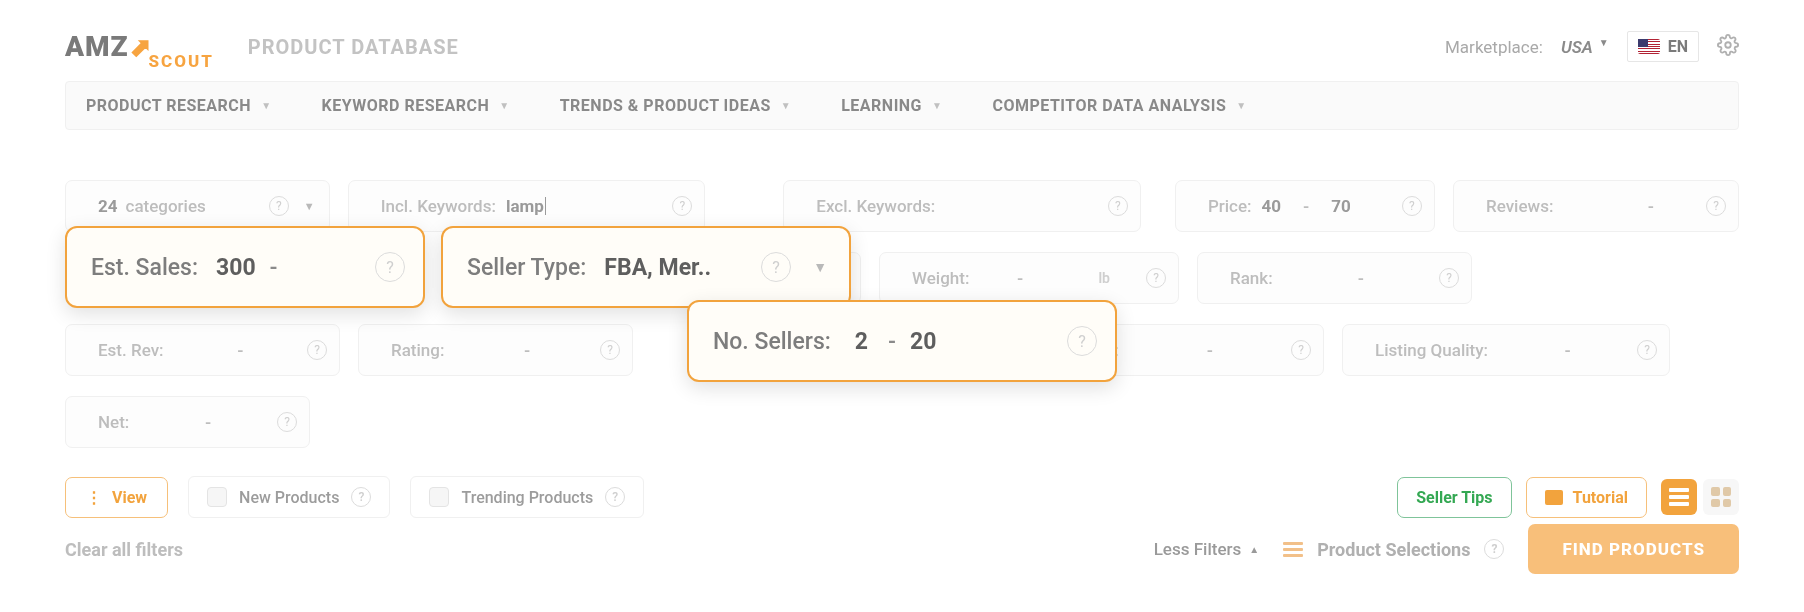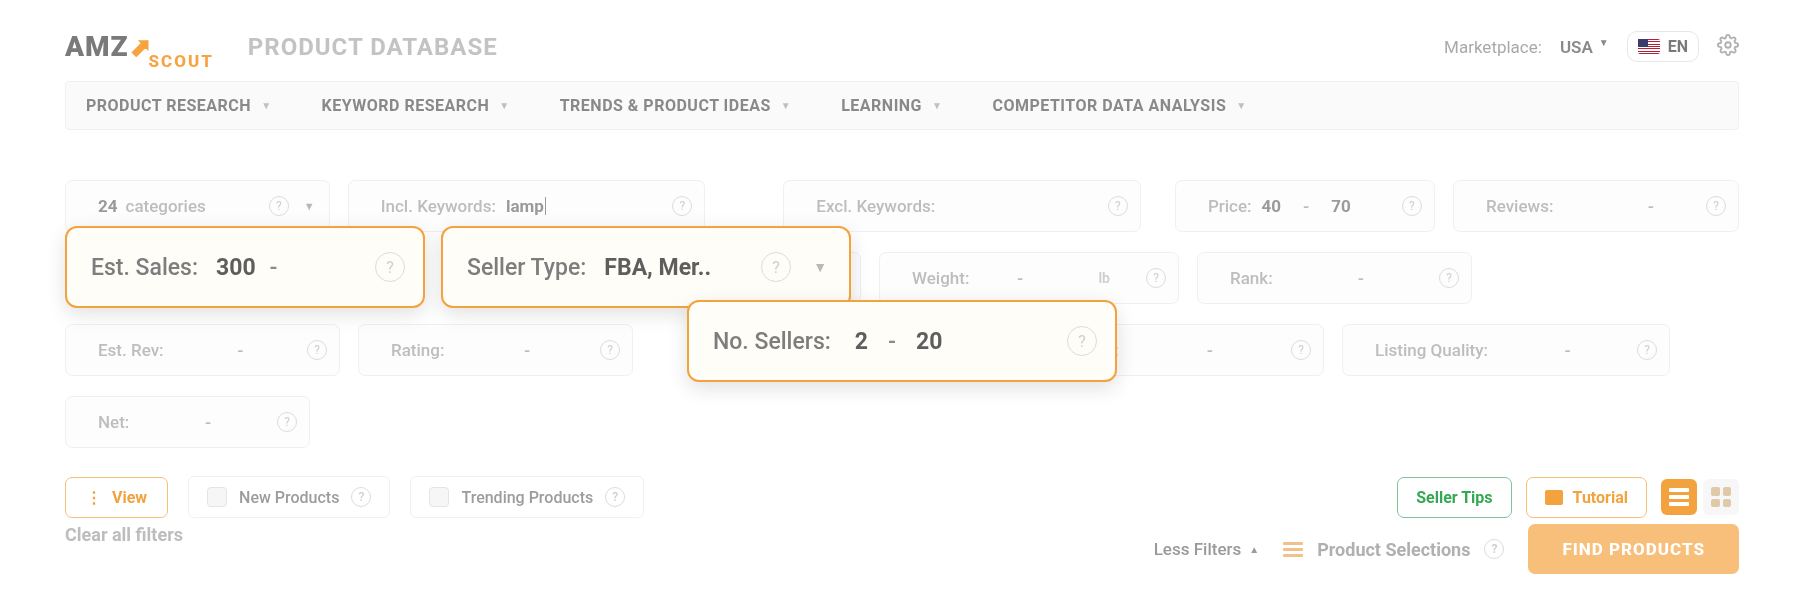--- a/index.html
+++ b/index.html
@@ -3,25 +3,25 @@
   <meta charset="utf-8">
   <style>
     * { margin:0; padding:0; box-sizing:border-box; font-family: -apple-system, BlinkMacSystemFont, 'Segoe UI', Roboto, sans-serif; }
     body { background:#fff; color:#333; width:1804px; height:612px; position:relative; padding:0 65px; }
     .header { display:flex; align-items:center; justify-content:space-between; padding-top:30px; padding-bottom:18px; }
     .header-left { display:flex; align-items:center; gap:30px; }
     .logo { display:flex; align-items:center; font-weight:900; font-size:28px; letter-spacing:1px; }
     .logo .amz { color:#7a7a7a; }
     .logo .scout { color:#f7a440; font-size:17px; font-weight:800; letter-spacing:2px; position:relative; top:14px; left:-4px; }
     .logo .arrow-mark { color:#f7a440; font-size:26px; margin-left:1px; }
-    .page-title { color:#c3c3c3; font-size:24px; font-weight:700; letter-spacing:1px; }
+    .page-title { color:#c3c3c3; font-size:20px; font-weight:700; letter-spacing:1px; }
     .header-right { display:flex; align-items:center; gap:18px; color:#8a8a8a; font-size:17px; }
     .marketplace-lbl { color:#a9a9a9; }
-    .marketplace-sel { color:#8a8a8a; font-weight:600; cursor:pointer; display:inline-flex; gap:6px; }
-    .lang-badge { border:1px solid #e6e6e6; border-radius:10px; padding:5px 10px; display:inline-flex; align-items:center; gap:8px; font-weight:700; font-size:16px; color:#7a7a7a; }
+    .marketplace-sel { color:#8a8a8a; font-weight:600; cursor:pointer; display:inline-flex; gap:6px;font-style:italic; }
+    .lang-badge { border:1px solid #e6e6e6; border-radius:2px; padding:5px 10px; display:inline-flex; align-items:center; gap:8px; font-weight:700; font-size:16px; color:#7a7a7a; }
     .flag { width:22px; height:15px; background:linear-gradient(#b22234 0 7.7%,#fff 7.7% 15.4%,#b22234 15.4% 23.1%,#fff 23.1% 30.8%,#b22234 30.8% 38.5%,#fff 38.5% 46.2%,#b22234 46.2% 53.8%,#fff 53.8% 61.5%,#b22234 61.5% 69.2%,#fff 69.2% 76.9%,#b22234 76.9% 84.6%,#fff 84.6% 92.3%,#b22234 92.3% 100%); position:relative; border-radius:2px; }
     .flag::before { content:''; position:absolute; top:0; left:0; width:10px; height:8px; background:#3c3b6e; }
     .gear { cursor:pointer; color:#b0b0b0; }
 
     .main-nav { display:flex; gap:50px; background:#fafafa; border:1px solid #f0f0f0; border-radius:4px; padding:14px 20px; }
     .nav-item { color:#898989; font-size:16px; font-weight:700; letter-spacing:0.5px; display:flex; align-items:center; gap:10px; cursor:pointer; }
     .nav-caret { color:#c0c0c0; font-size:10px; }
 
     .filters { position:relative; margin-top:50px; }
     .row { display:flex; gap:18px; position:relative; }
@@ -51,42 +51,42 @@
     .highlight .lbl { color:#7d7d7d; font-weight:500; margin-right:18px; }
     .highlight .val { color:#5e5e5e; font-weight:700; }
     .highlight .dash { color:#8a8a8a; font-weight:600; margin:0 14px; font-size:22px; }
     .highlight .q { width:30px; height:30px; font-size:16px; right:18px; }
     .highlight .dd { right:22px; font-size:14px; }
     .hl-sales { top:46px; left:0px; width:360px; }
     .hl-seller { top:46px; left:376px; width:410px; }
     .hl-seller .q { right:58px; }
     .hl-numsell { top:120px; left:622px; width:430px; }
     .hl-numsell .val.min { margin-right:6px; margin-left:6px; }
-    .hl-numsell .val.max { margin-left:6px; }
+    .hl-numsell .val.max { }
 
     .actions-row { display:flex; align-items:center; margin-top:28px; }
     .btn-view { border:1px solid #f6c07a; border-radius:7px; padding:10px 20px; color:#f2a33d; font-weight:700; font-size:16px; display:inline-flex; align-items:center; gap:10px; cursor:pointer; }
     .chk-wrap { border:1px solid #f0f0f0; border-radius:6px; padding:10px 18px; display:inline-flex; align-items:center; gap:12px; color:#9c9c9c; font-size:16px; font-weight:500; margin-left:20px; }
     .chk { width:20px; height:20px; border:1px solid #e4e4e4; border-radius:4px; background:#f6f6f6; }
     .chk-wrap .q { position:static; }
     .actions-right { margin-left:auto; display:flex; align-items:center; gap:14px; }
     .btn-tips { border:1px solid #7fc49a; color:#34a853; font-weight:700; font-size:16px; border-radius:7px; padding:10px 18px; cursor:pointer;text-align:right; }
     .btn-tutorial { border:1px solid #f6c07a; color:#f2a33d; font-weight:700; font-size:16px; border-radius:7px; padding:10px 18px; display:inline-flex; align-items:center; gap:10px; cursor:pointer; }
     .btn-tutorial .icon { width:18px; height:15px; background:#f2a33d; border-radius:2px; position:relative; }
     .vm { display:flex; gap:6px; }
     .vm-btn { width:36px; height:36px; border-radius:6px; display:flex; align-items:center; justify-content:center; cursor:pointer; }
     .vm-list { background:#f2a33d; }
     .vm-grid { background:#f7f7f7; }
     .vm-list .bars, .vm-grid .grid4 { display:grid; gap:3px; }
     .vm-list .bars { grid-template-rows:repeat(3,4px); width:20px; }
     .vm-list .bars div { background:#fff; border-radius:1px; height:4px; }
     .vm-grid .grid4 { grid-template-columns:1fr 1fr; grid-template-rows:1fr 1fr; width:20px; height:20px; }
     .vm-grid .grid4 div { background:#e0c9a8; border-radius:2px; }
 
-    .footer { position:absolute; bottom:38px; left:65px; right:65px; display:flex; align-items:flex-start; }
+    .footer { position:absolute; bottom:38px; left:65px; right:65px; display:flex; align-items:center; }
     .clear-all { color:#bdbdbd; font-weight:700; font-size:18px; cursor:pointer; }
     .footer-right { margin-left:auto; display:flex; align-items:center; gap:24px; }
     .less-filters { color:#9a9a9a; font-size:17px; font-weight:500; cursor:pointer; display:inline-flex; align-items:center; gap:8px; }
     .prod-sel { color:#b0b0b0; font-size:18px; font-weight:700; display:inline-flex; align-items:center; gap:14px; }
     .prod-sel .hamb { display:grid; grid-template-rows:repeat(3,3px); gap:3px; width:20px; }
     .prod-sel .hamb div { background:#f2c089; border-radius:1px; }
     .prod-sel .q { position:static; }
     .btn-find { background:#f8bf7a; color:#fff; font-weight:800; font-size:17px; letter-spacing:1px; border-radius:7px; padding:15px 34px; cursor:pointer; }
   </style>
 </head>

